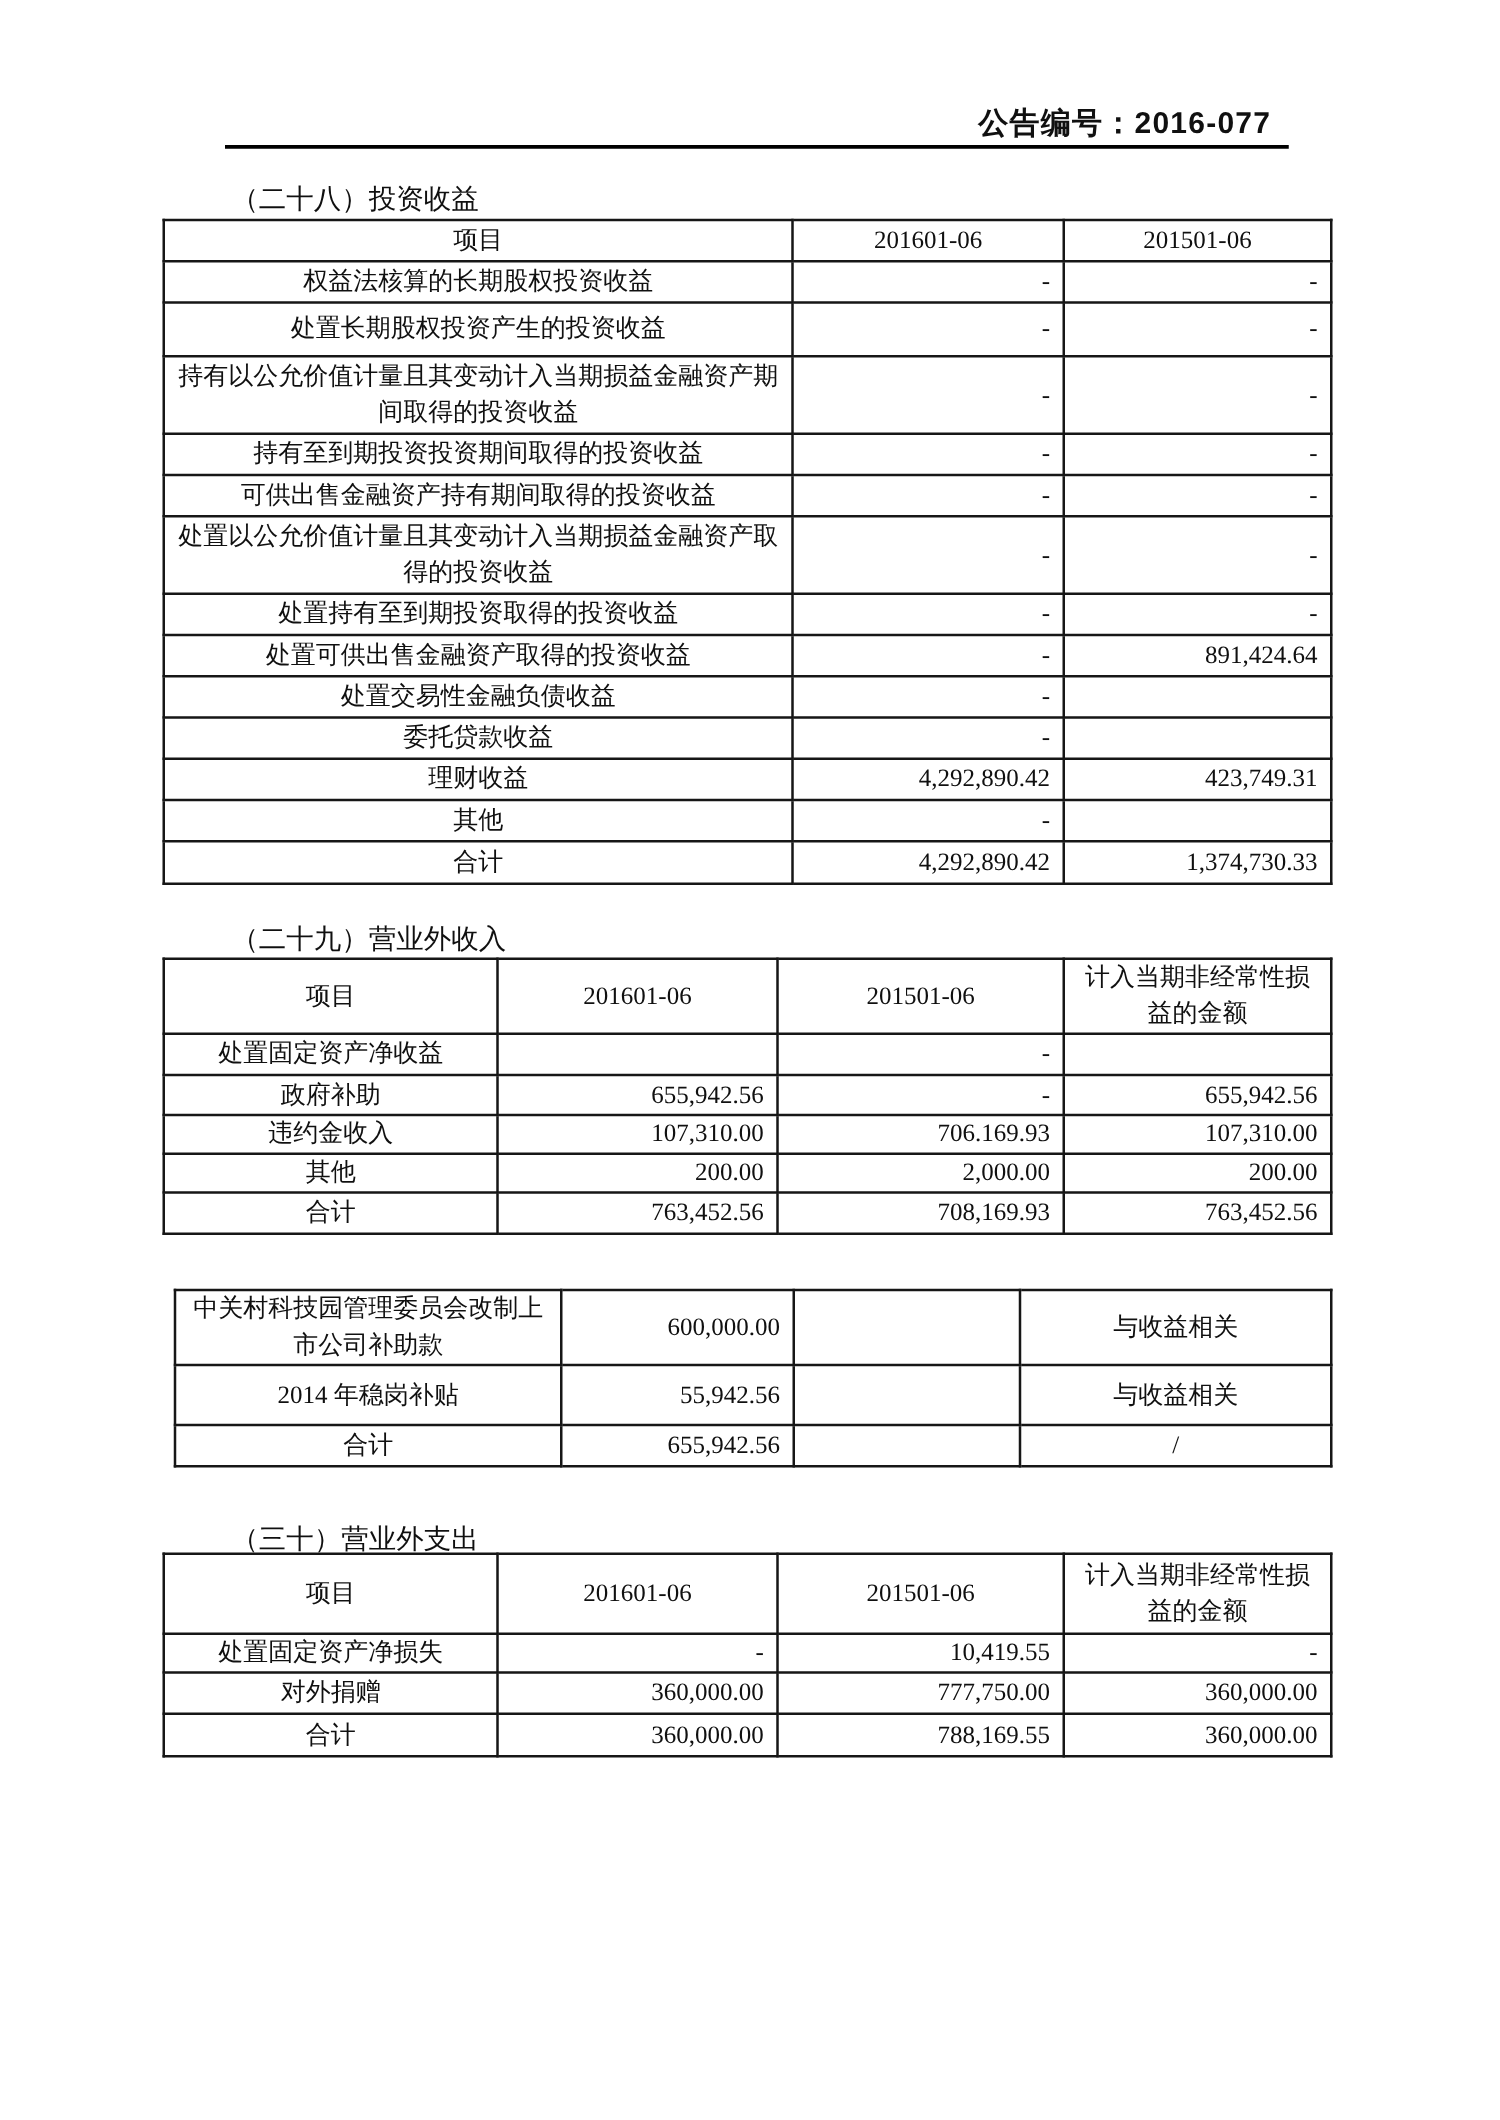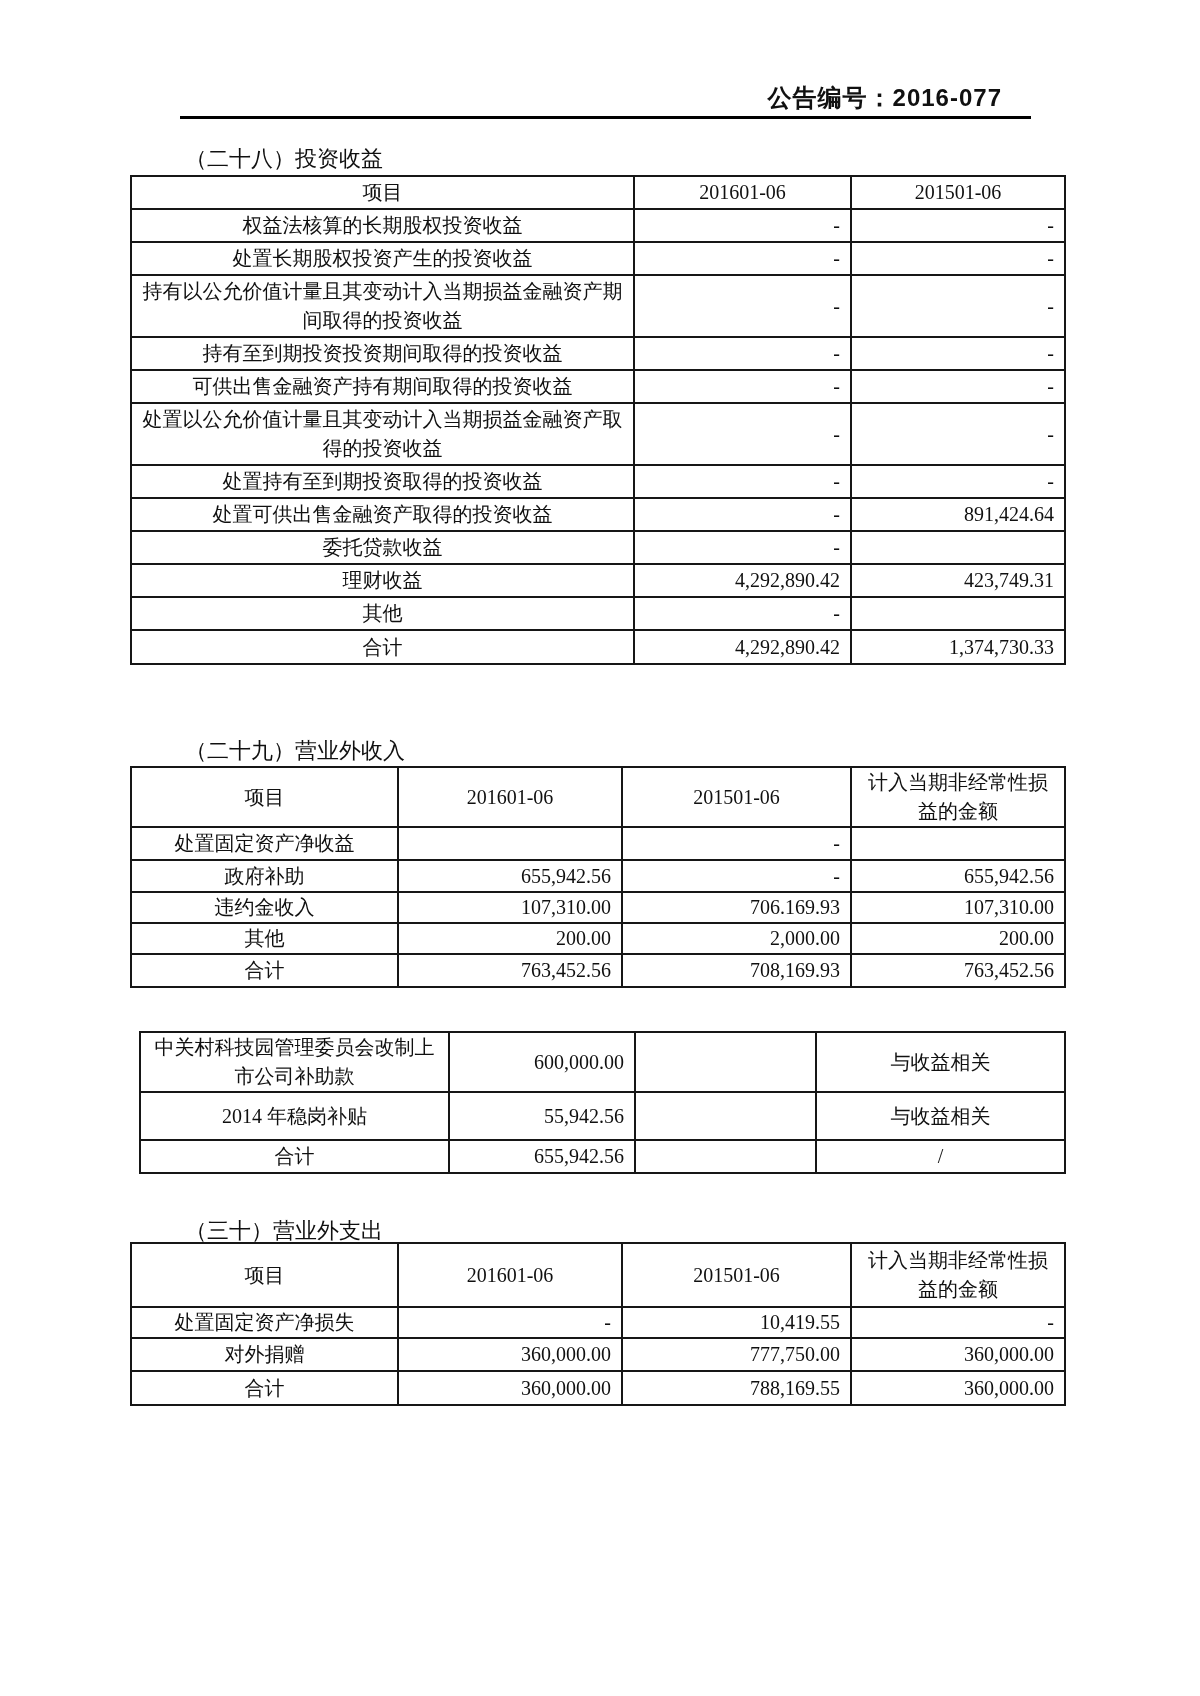--- a/index.html
+++ b/index.html
@@ -9,21 +9,21 @@
     width: 1200px;
     height: 1696px;
     background: #ffffff;
     color: #101010;
     font-family: "Liberation Serif", "DejaVu Serif", serif;
     overflow: hidden;
   }
   .docno {
     position: absolute;
     top: 82px;
-    right: 198px;
+    right: 183px;
     font-size: 24px;
     font-weight: bold;
     font-family: "Liberation Sans", "DejaVu Sans", sans-serif;
     letter-spacing: 1px;
     white-space: nowrap;
   }
   .rule {
     position: absolute;
     top: 116px;
     left: 180px;
@@ -74,21 +74,21 @@
         <tr style="height:33px">
       <td class="c">项目</td>
       <td class="c">201601-06</td>
       <td class="c">201501-06</td>
     </tr>
     <tr style="height:33px">
       <td class="l">权益法核算的长期股权投资收益</td>
       <td class="r">-</td>
       <td class="r">-</td>
     </tr>
-    <tr style="height:33px">
+    <tr style="height:43px">
       <td class="l">处置长期股权投资产生的投资收益</td>
       <td class="r">-</td>
       <td class="r">-</td>
     </tr>
     <tr style="height:62px">
       <td class="l">持有以公允价值计量且其变动计入当期损益金融资产期间取得的投资收益</td>
       <td class="r">-</td>
       <td class="r">-</td>
     </tr>
     <tr style="height:33px">
@@ -108,20 +108,25 @@
     </tr>
     <tr style="height:33px">
       <td class="l">处置持有至到期投资取得的投资收益</td>
       <td class="r">-</td>
       <td class="r">-</td>
     </tr>
     <tr style="height:33px">
       <td class="l">处置可供出售金融资产取得的投资收益</td>
       <td class="r">-</td>
       <td class="r">891,424.64</td>
+    </tr>
+    <tr style="height:33px">
+      <td class="l">处置交易性金融负债收益</td>
+      <td class="r">-</td>
+      <td class="r"></td>
     </tr>
     <tr style="height:33px">
       <td class="l">委托贷款收益</td>
       <td class="r">-</td>
       <td class="r"></td>
     </tr>
     <tr style="height:33px">
       <td class="l">理财收益</td>
       <td class="r">4,292,890.42</td>
       <td class="r">423,749.31</td>

